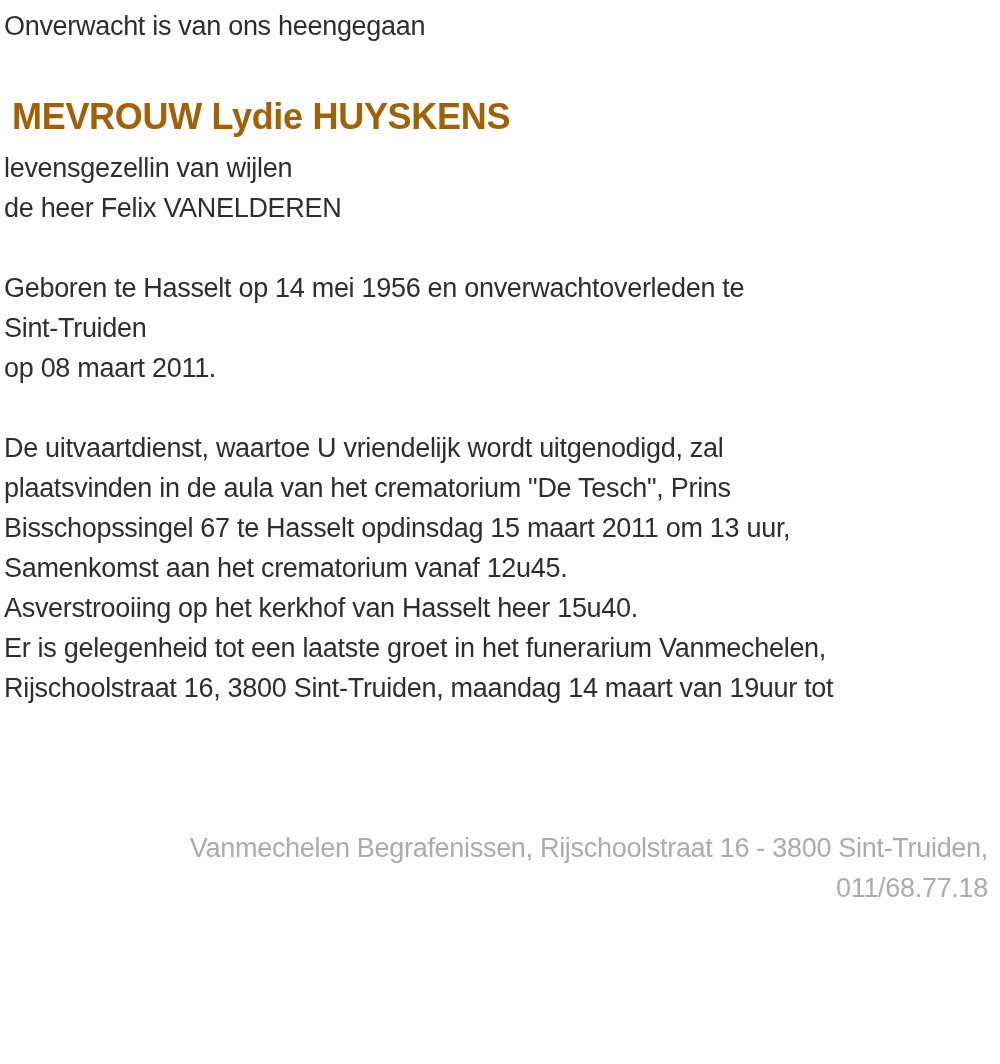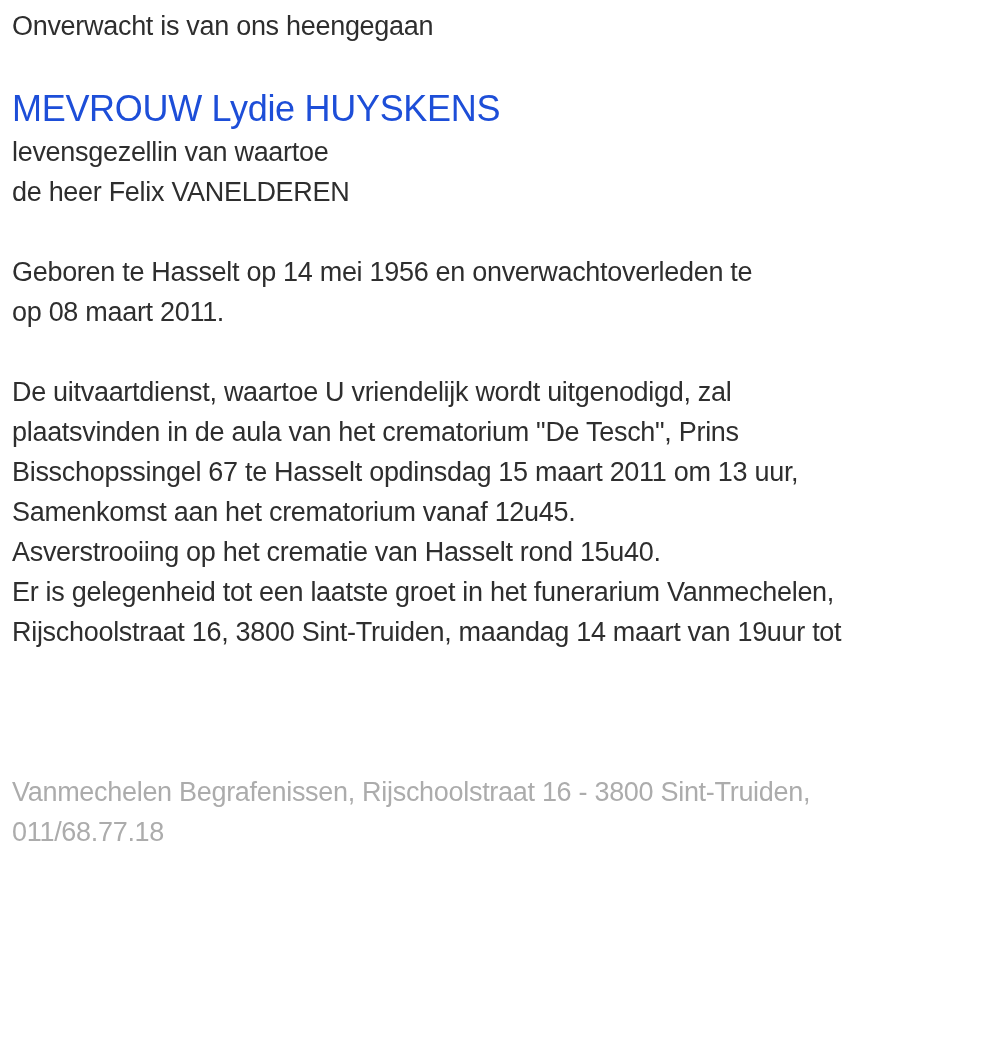--- a/index.html
+++ b/index.html
@@ -7,71 +7,73 @@
     padding: 0;
     background: #ffffff;
   }
   body {
     width: 1000px;
     height: 1064px;
     overflow: hidden;
     font-family: "Liberation Sans", sans-serif;
   }
   .doc {
-    padding: 6px 12px 0 12px;
+    padding: 6px 12px 0 4px;
   }
   .line {
     font-size: 27px;
     line-height: 40px;
     letter-spacing: -0.3px;
     color: #2e2e2e;
     white-space: nowrap;
   }
   .title {
-    margin: 0;
+    margin: 8px;
     font-size: 36px;
     line-height: 46px;
-    font-weight: normal;
+    font-weight: bold;
     letter-spacing: -0.3px;
-    color: #1d4ed8;
+    color: #a16207;
     white-space: nowrap;
   }
   .muted {
     color: #acacac;
+    text-align: right;
   }
   .spacer {
     height: 40px;
   }
 </style>
 </head>
 <body>
 
 <div class="doc">
 
   <div class="line">Onverwacht is van ons heengegaan</div>
 
   <div class="spacer"></div>
 
   <h1 class="title">MEVROUW Lydie HUYSKENS</h1>
 
-  <div class="line">levensgezellin van waartoe</div>
+  <div class="line">levensgezellin van wijlen</div>
   <div class="line">de heer Felix VANELDEREN</div>
 
   <div class="spacer"></div>
 
   <div class="line">Geboren te Hasselt op 14 mei 1956 en onverwachtoverleden te</div>
+  <div class="line">Sint-Truiden</div>
   <div class="line">op 08 maart 2011.</div>
 
   <div class="spacer"></div>
 
   <div class="line">De uitvaartdienst, waartoe U vriendelijk wordt uitgenodigd, zal</div>
   <div class="line">plaatsvinden in de aula van het crematorium "De Tesch", Prins</div>
   <div class="line">Bisschopssingel 67 te Hasselt opdinsdag 15 maart 2011 om 13 uur,</div>
   <div class="line">Samenkomst aan het crematorium vanaf 12u45.</div>
-  <div class="line">Asverstrooiing op het crematie van Hasselt rond 15u40.</div>
+  <div class="line">Asverstrooiing op het kerkhof van Hasselt heer 15u40.</div>
   <div class="line">Er is gelegenheid tot een laatste groet in het funerarium Vanmechelen,</div>
   <div class="line">Rijschoolstraat 16, 3800 Sint-Truiden, maandag 14 maart van 19uur tot</div>
 
   <div class="spacer"></div>
 
 
   <div class="spacer"></div>
 
 
   <div class="spacer"></div>

